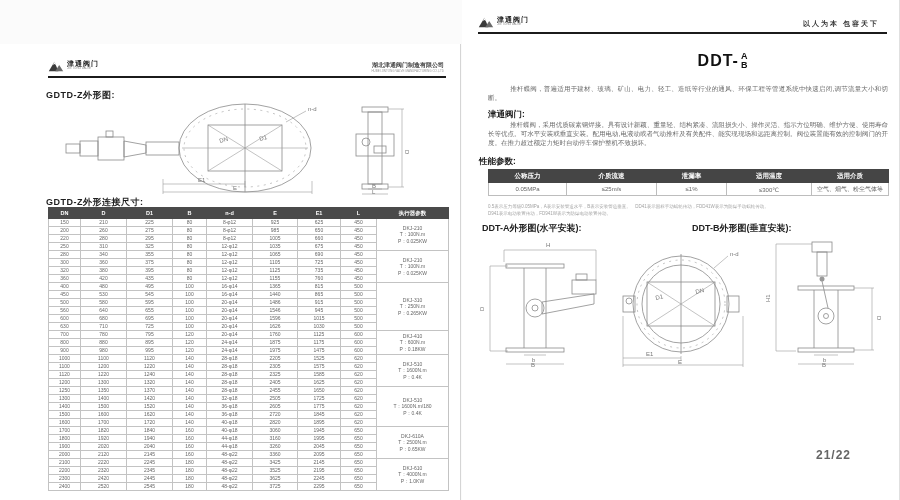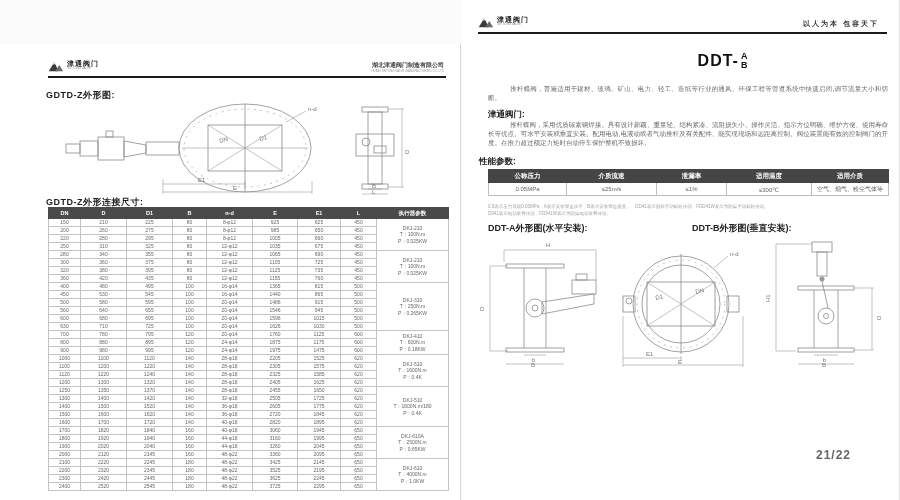--- a/index.html
+++ b/index.html
@@ -614,21 +614,21 @@
             <td>空气、烟气、粉尘气体等</td>
           </tr>
         </tbody>
     </table>
 
     <div class="notes" id="notes-block">
         <div>0.5表示压力等级0.05MPa，A表示安装管道水平，B表示安装管道垂直。　DD41表示国标手动蜗轮传动，FDD41W表示为防爆手动蜗轮传动。</div>
         <div>D941表示电动装置传动，FD941W表示为防爆电动装置传动。</div>
       </div>
 
-    <div class="dwg-title" style="left:26px; top:222px;text-align:center;">DDT-A外形图(水平安装):</div>
+    <div class="dwg-title" style="left:20px; top:222px;text-align:center;">DDT-A外形图(水平安装):</div>
     <div class="dwg-title" style="left:230px; top:222px;">DDT-B外形图(垂直安装):</div>
 
     <div class="drawing" style="left:14px; top:236px;">
       <svg width="412" height="132" viewBox="0 0 412 132">
 
         <line class="dwg-dim" x1="14" y1="30" x2="14" y2="115"></line>
         <line class="dwg-dim" x1="14" y1="30" x2="32" y2="30"></line>
         <line class="dwg-dim" x1="14" y1="115" x2="32" y2="115"></line>
         <text class="dwg-label" x="8" y="75" transform="rotate(-90 8 75)">D</text>
         <line class="dwg-dim" x1="28" y1="14" x2="120" y2="14"></line>

